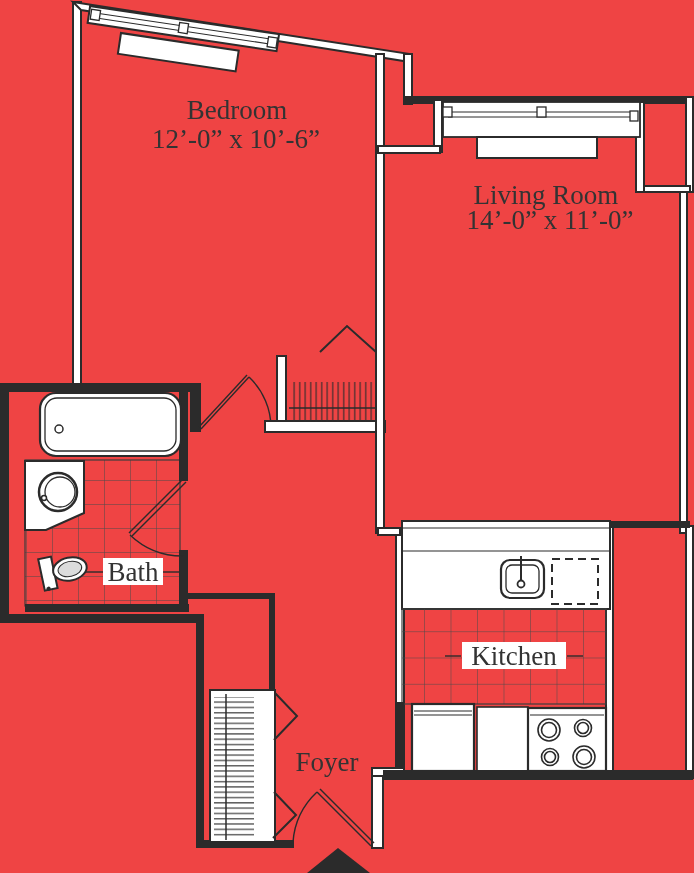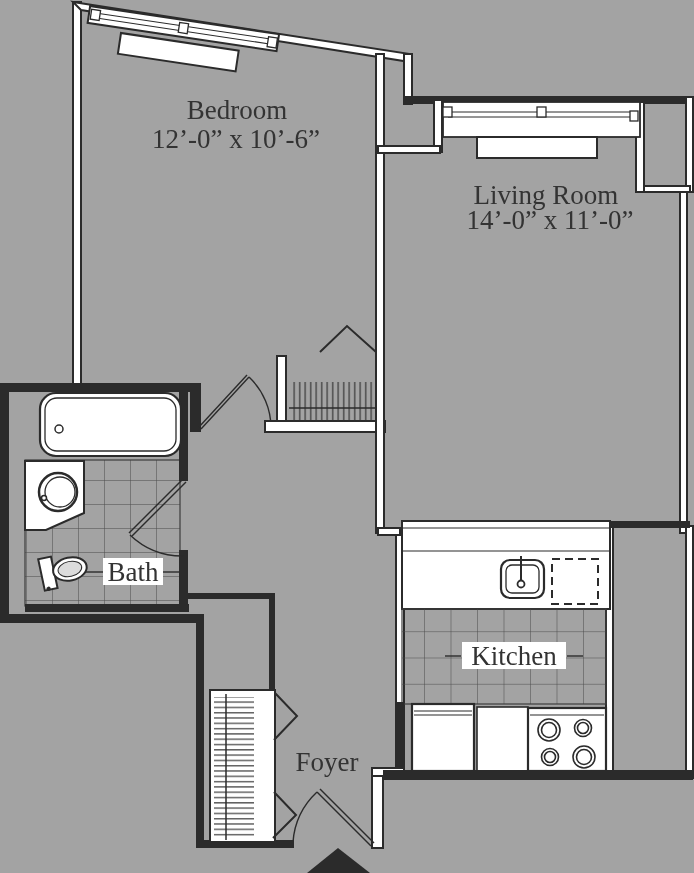--- a/index.html
+++ b/index.html
@@ -1,16 +1,16 @@
 <!DOCTYPE html>
 <html><head>
 <meta charset="utf-8">
 <style>
   html,body{margin:0;padding:0;background:#ffffff;}
-  .stage{width:694px;height:873px;position:relative;background:#a3a3a3;overflow:hidden;}
+  .stage{width:694px;height:873px;position:relative;background:#ef4444;overflow:hidden;}
   svg{display:block;}
   .wall-solid{fill:#2b2b2b;stroke:none;}
   .wall-hollow{fill:#ffffff;stroke:#2b2b2b;stroke-width:2;}
   .thin{stroke:#2b2b2b;fill:none;}
   .fix{fill:#ffffff;stroke:#2b2b2b;}
   .room-label{font-family:"Liberation Serif",serif;fill:#333333;font-size:27px;text-anchor:middle;}
   .grid-border{fill:none;stroke:#3d3d3d;stroke-width:1.2;}
 </style>
 </head>
 <body>

